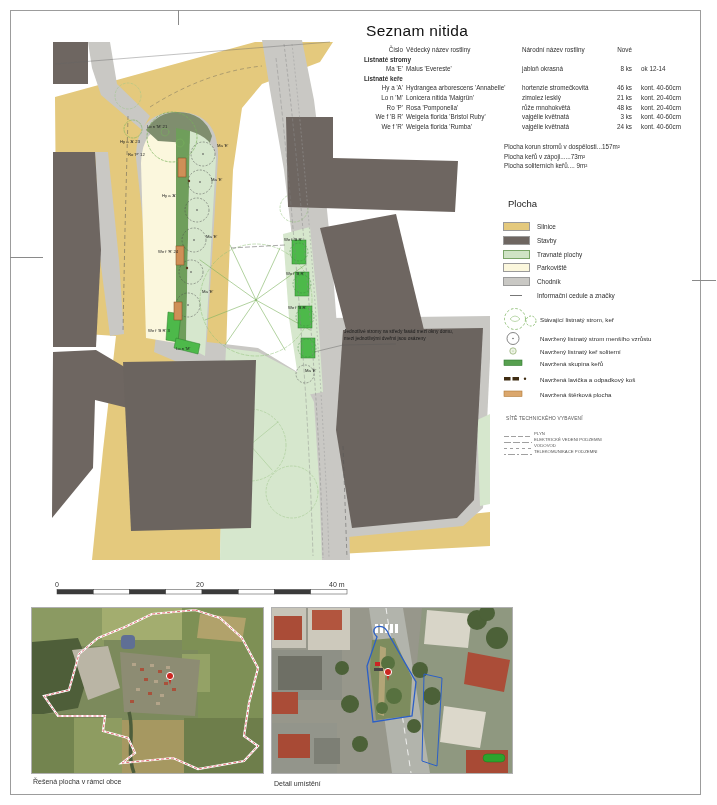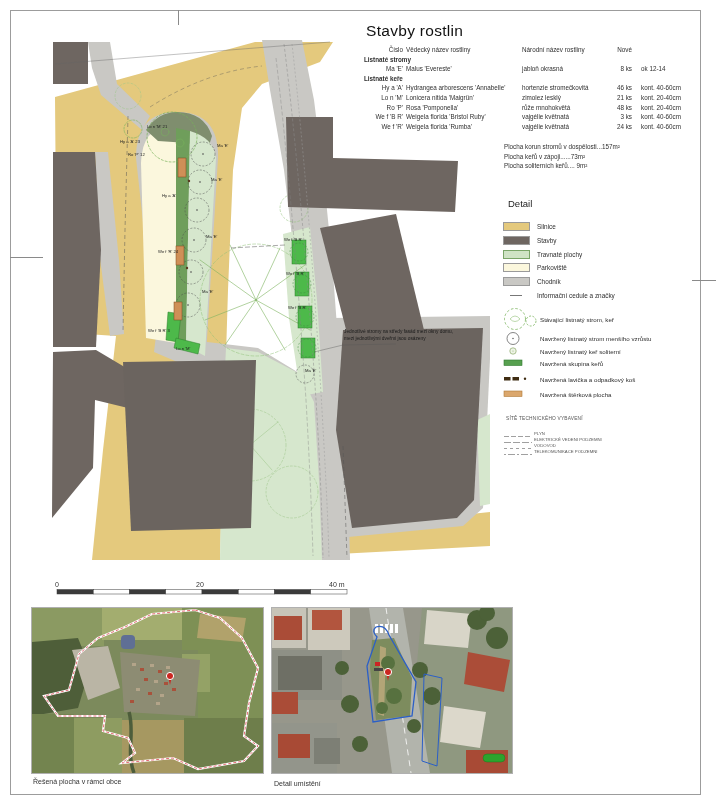--- a/index.html
+++ b/index.html
@@ -48,21 +48,21 @@
 </style>
 </head>
 <body>
 
 <div class="page">
   <div class="frame"></div>
   <div class="tick" style="left:178px;top:10px;width:1px;height:15px;"></div>
   <div class="tick" style="left:10px;top:257px;width:33px;height:1px;"></div>
   <div class="tick" style="left:692px;top:280px;width:24px;height:1px;"></div>
 
-  <div class="title">Stavby rostlin</div>
+  <div class="title">Seznam nitida</div>
 
   <div class="plant-table">
     <div class="trow">
       <span class="tc1">Číslo</span>
         <span class="tg1"></span>
       <span class="tc2">Vědecký název rostliny</span>
       <span class="tc3">Národní název rostliny</span>
       <span class="tc4">Nové</span>
     </div>
     <div class="trow">
@@ -126,21 +126,21 @@
       <span class="tc5">kont. 40-60cm</span>
     </div>
   </div>
 
   <div class="areas">
     <div>Plocha korun stromů v dospělosti...157m²</div>
     <div>Plocha keřů v zápoji......73m²</div>
     <div>Plocha soliterních keřů.... 9m²</div>
   </div>
 
-  <div class="legend-title">Detail</div>
+  <div class="legend-title">Plocha</div>
   <div class="swatches">
     <div class="swrow">
         <div class="sw" style="background: rgb(228, 201, 125);"></div>
         <span class="swlabel">Silnice</span>
       </div>
     <div class="swrow">
         <div class="sw" style="background: rgb(110, 102, 97);"></div>
         <span class="swlabel">Stavby</span>
       </div>
     <div class="swrow">

